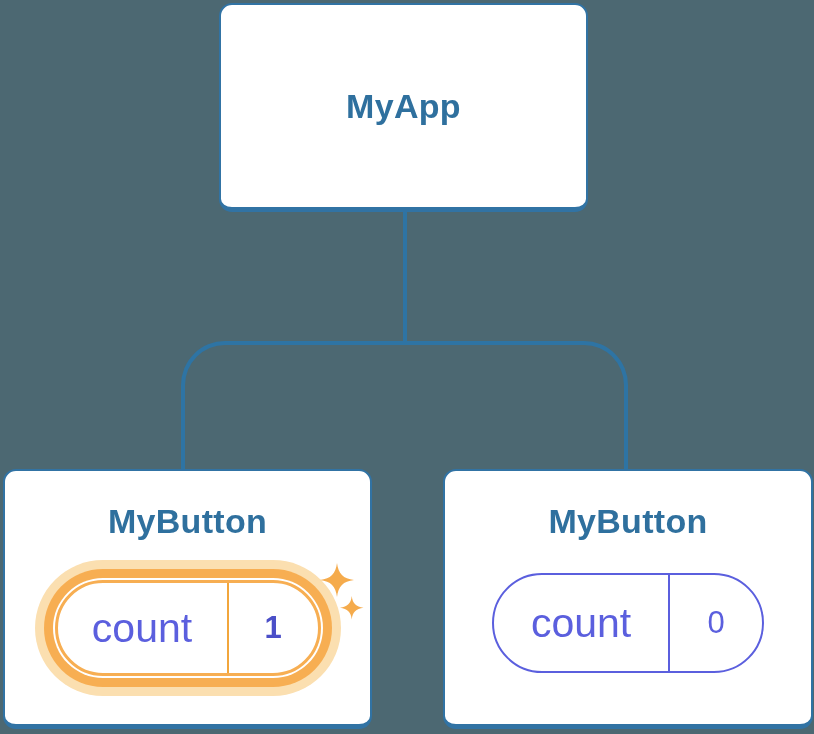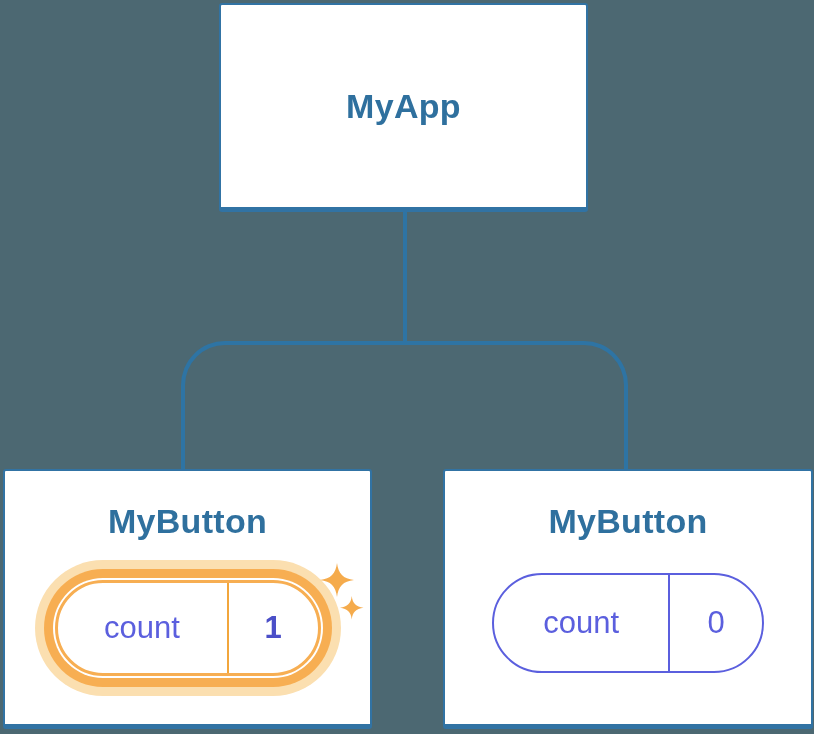--- a/index.html
+++ b/index.html
@@ -4,21 +4,21 @@
 <style>
   html,body{margin:0;padding:0;background:#4C6872;}
   .stage{
     position:relative;width:814px;height:734px;overflow:hidden;
     background:#4C6872;
     font-family:"Liberation Sans",sans-serif;
   }
   .card{
     position:absolute;background:#ffffff;
     border:2.5px solid #3173A4;border-bottom-width:5px;
-    border-radius:3px;box-sizing:border-box;
+    border-radius:13px;box-sizing:border-box;
     display:flex;flex-direction:column;align-items:center;
   }
   .card-root{left:219px;top:3px;width:369px;height:209px;justify-content:center;}
   .card-child-left{left:3px;top:469px;width:369px;height:260px;}
   .card-child-right{left:443px;top:469px;width:370px;height:260px;}
   .node-label{
     font-size:34px;font-weight:700;color:#2F709E;letter-spacing:.3px;
     line-height:44px;
   }
   .card-child-left .node-label,.card-child-right .node-label{margin-top:28px;}
@@ -30,21 +30,21 @@
     width:272px;height:100px;margin-top:30px;
     border:2px solid #5B5FDE;
   }
   .pill-highlight{
     width:266px;height:96px;margin-top:37px;
     border:3px solid #F7AE52;
     box-shadow:0 0 0 2px #ffffff,0 0 0 11px #F7AE52,0 0 0 20px #FBDFB0;
   }
   .pill-key{
     flex:0 0 65%;display:flex;align-items:center;justify-content:center;
-    font-size:31px;color:#5B5FDE;
+    font-size:41px;color:#5B5FDE;
   }
   .pill-value{
     flex:1;display:flex;align-items:center;justify-content:center;
     font-size:31px;color:#5B5FDE;border-left:2px solid #5B5FDE;
   }
   .pill-highlight .pill-value{
     border-left:2.5px solid #F2A63C;color:#4B4FC8;font-weight:700;
   }
   .connector-stem{
     position:absolute;left:403px;top:210px;width:4px;height:135px;

